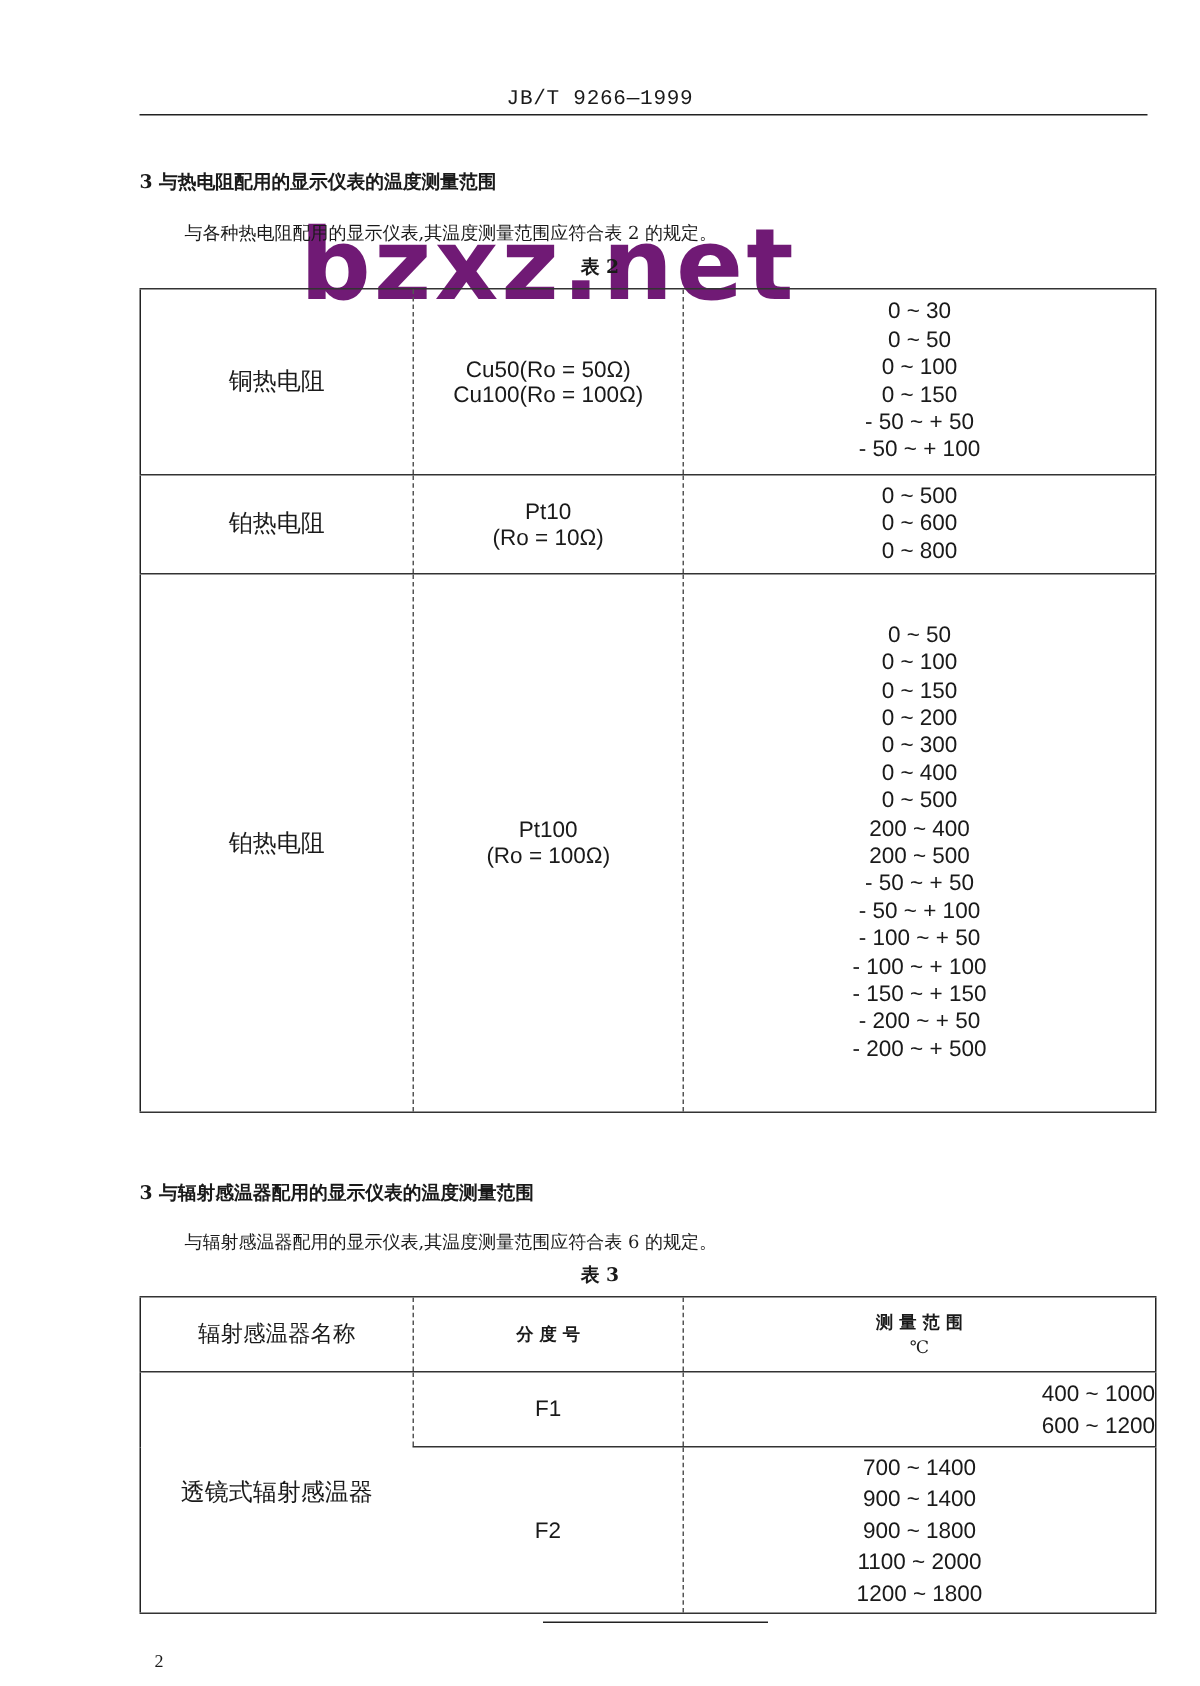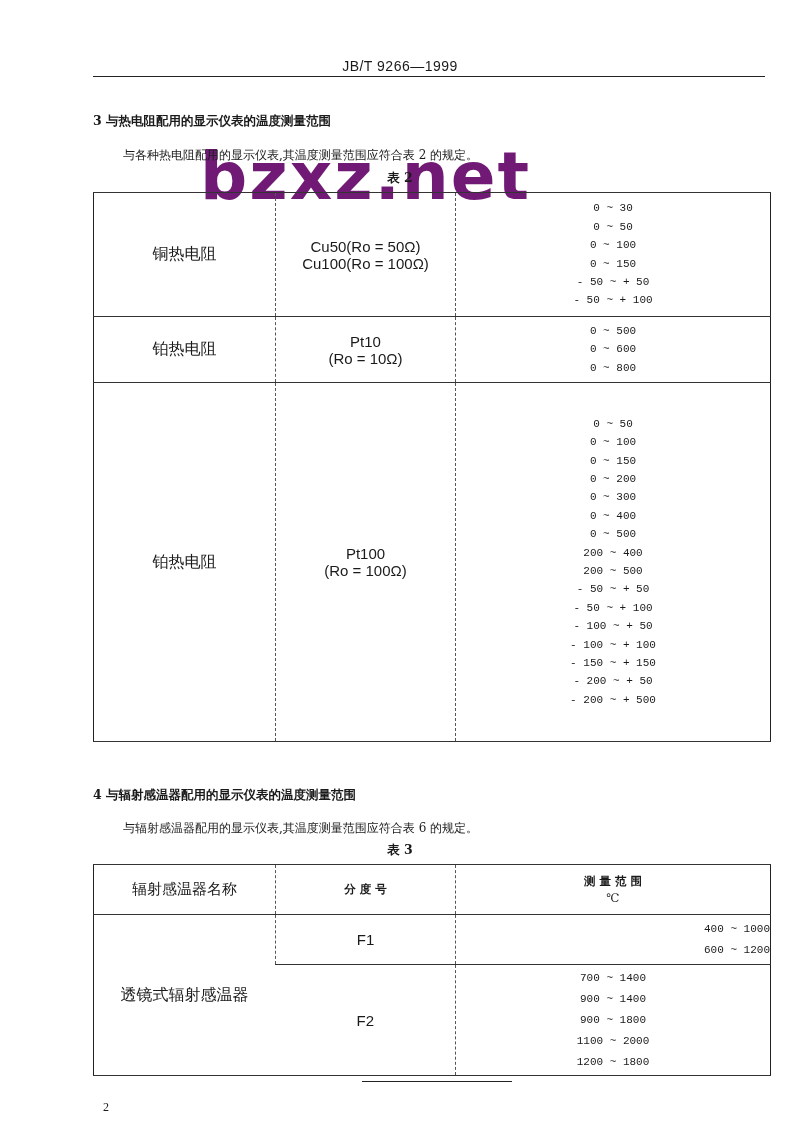--- a/index.html
+++ b/index.html
@@ -1,33 +1,33 @@
 <!DOCTYPE html>
 <html><head>
 <meta charset="utf-8">
 <style>
   html, body { margin:0; padding:0; }
   body { width:800px; height:1124px; background:#fff; position:relative; overflow:hidden;
          font-family:"DejaVu Serif","Liberation Serif",serif; color:#1a1a1a; }
   .abs { position:absolute; }
-  .header-code { left:0; width:800px; top:58px; text-align:center; font-family:Liberation Sans, sans-serif; font-size:14px; letter-spacing:0.5px; }
+  .header-code { left:0; width:800px; top:58px; text-align:center; font-family:Liberation Mono, monospace; font-size:14px; letter-spacing:0.5px; }
   .header-rule { left:93px; width:672px; top:76px; height:0; border-top:1.5px solid #222; }
   .section { font-size:12.5px; font-weight:bold;margin-top:12px; }
   .para { font-size:12px; }
   .caption { font-size:12.5px; font-weight:bold; width:800px; left:0; text-align:center; }
   .watermark { left:200px; top:138px; font-family:"DejaVu Sans","Liberation Sans",sans-serif; font-weight:bold;
                font-size:66px; color:#701a75; letter-spacing:2px; z-index:0; }
   table.std { position:absolute; border-collapse:collapse; border:1.5px solid #222; font-size:11px; z-index:1; background:transparent; }
   table.std td { border-top:1.2px solid #333; border-bottom:1.2px solid #333; text-align:center; vertical-align:middle; padding:0; }
   table.std td + td { border-left:1px dashed #555; }
   .hdr td { font-size:11.5px; font-weight:bold; }
   .hdr .name-head { letter-spacing:10px; }
   .unit { display:block; font-weight:normal; margin-top:2px; }
   .range-list { list-style:none; margin:0; padding:4px 0; }
-  .range-list li { line-height:18.4px; font-family:Liberation Mono, monospace; font-size:11px; }
+  .range-list li { line-height:18.4px; font-family:Liberation Sans, sans-serif; font-size:15px; }
   .grad { font-family:Liberation Sans, sans-serif; font-size:15px; line-height:17px; }
   .name-cell { font-size:16px; }
   .footer-rule { left:362px; top:1081px; width:150px; border-top:1.2px solid #222; }
   .page-no { left:103px; top:1100px; font-size:12px; font-family:"Liberation Serif",serif; }
 </style>
 </head>
 <body>
 
 <div class="abs header-code">JB/T 9266—1999</div>
 <div class="abs header-rule"></div>
@@ -99,21 +99,21 @@
         <li>- 100 ~ + 100</li>
         <li>- 150 ~ + 150</li>
         <li>- 200 ~ + 50</li>
         <li>- 200 ~ + 500</li>
       </ul>
     </td>
   </tr>
 </tbody>
   </table>
 
-<div class="abs section" style="left:93px;top:775px;">4  与辐射感温器配用的显示仪表的温度测量范围</div>
+<div class="abs section" style="left:93px;top:775px;">3  与辐射感温器配用的显示仪表的温度测量范围</div>
 <div class="abs para" style="left:123px;top:820px;">与辐射感温器配用的显示仪表,其温度测量范围应符合表 6 的规定。</div>
 <div class="abs caption" style="top:842px;">表 3</div>
 
 <table class="std" style="left:93px;top:864px;width:678px;height:212px;">
   <colgroup>
       <col style="width:182px">
       <col style="width:180px">
       <col>
     </colgroup>
   <tbody>

